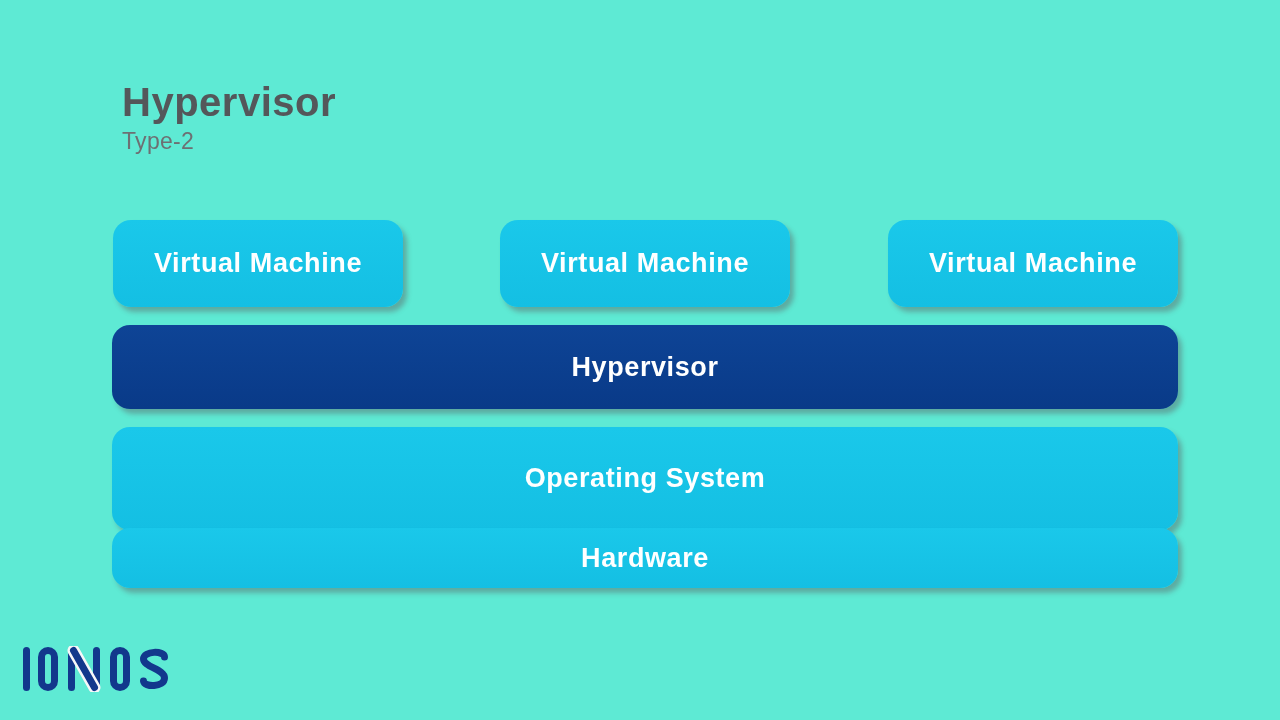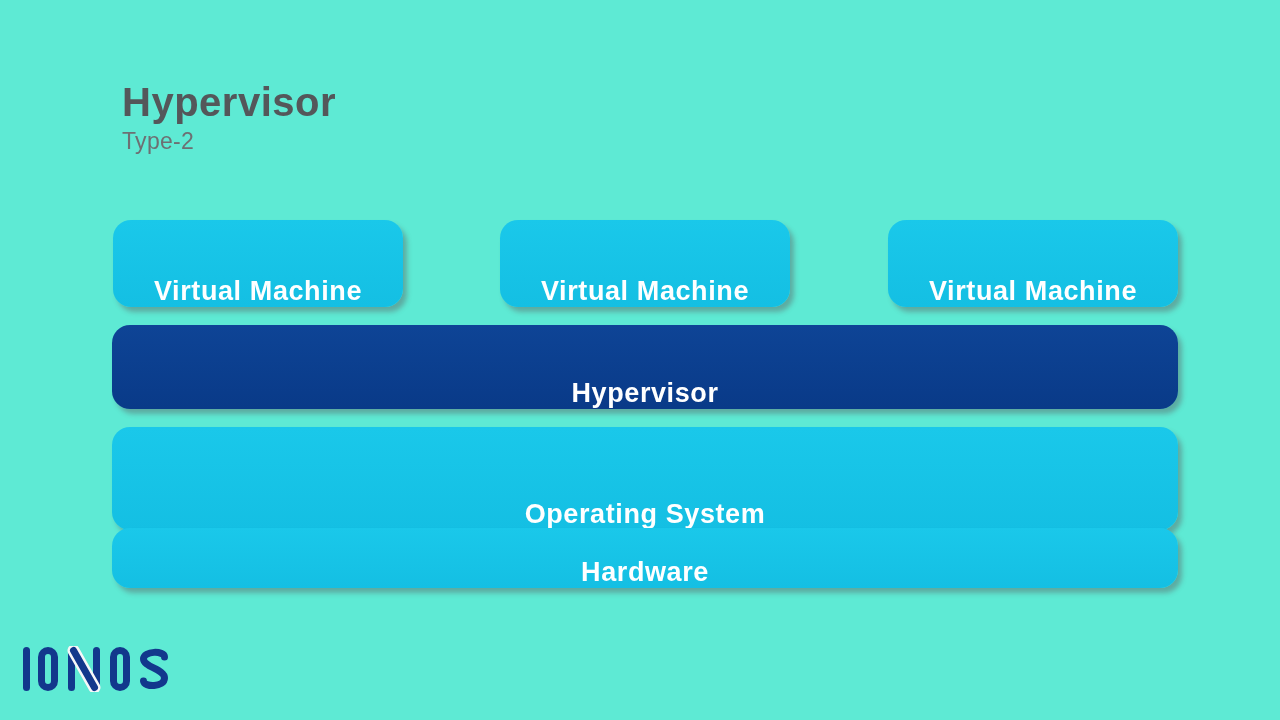--- a/index.html
+++ b/index.html
@@ -30,21 +30,21 @@
     font-size: 23px;
     font-weight: normal;
     color: #6d7073;
     margin-top: 4px;
     letter-spacing: 0.3px;
   }
   .box {
     position: absolute;
     border-radius: 18px;
     display: flex;
-    align-items: flex-end;
+    align-items: center;
     justify-content: center;
     color: #ffffff;
     font-weight: bold;
     font-size: 27px;
     letter-spacing: 0.6px;
     box-shadow: 4px 5px 5px rgba(90, 95, 100, 0.45);
   }
   .box.cyan {
     background: linear-gradient(180deg, #1ac8ea 0%, #14bfe3 100%);
   }

